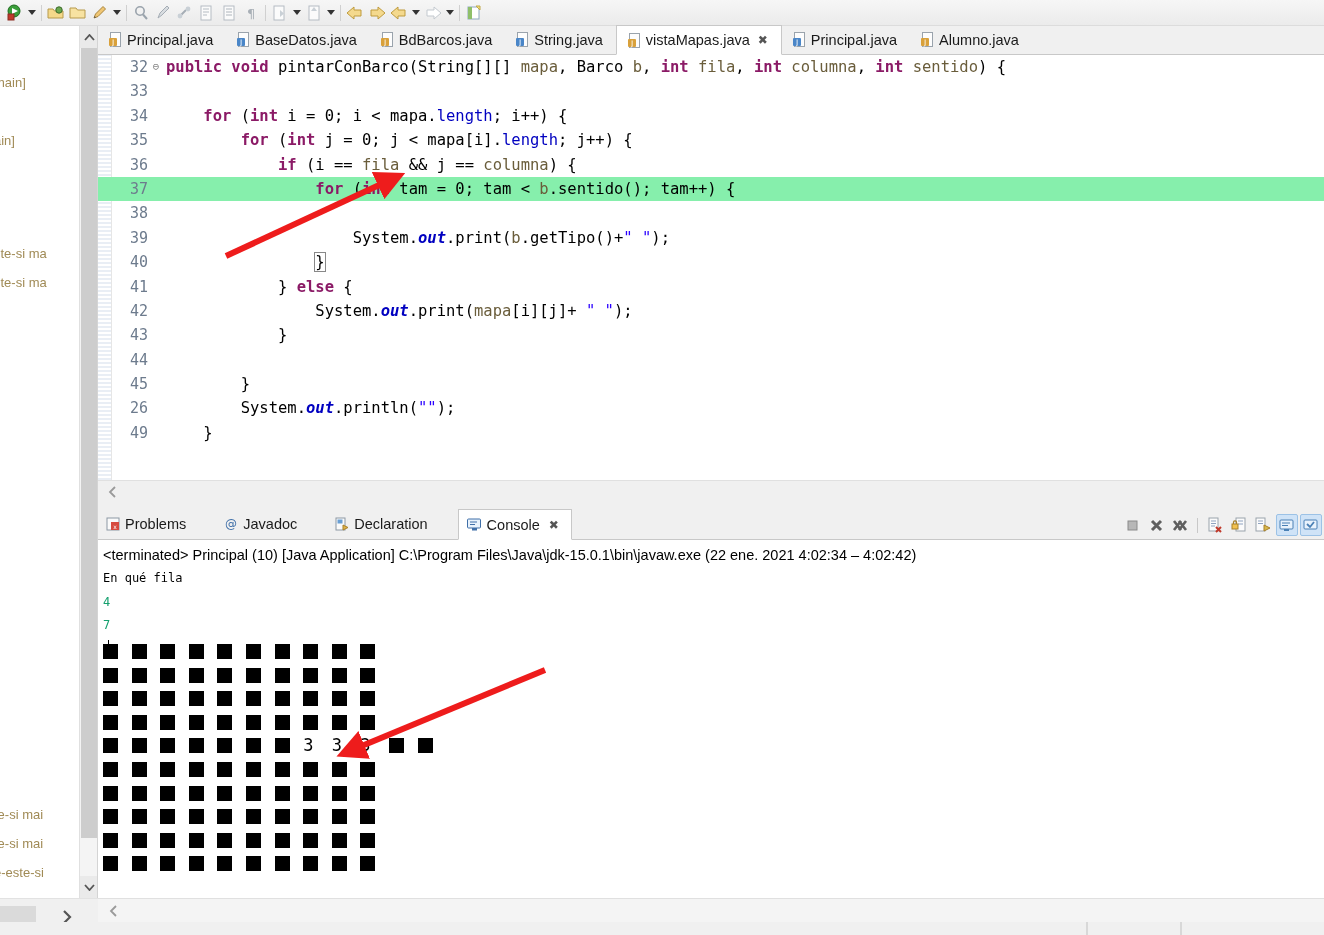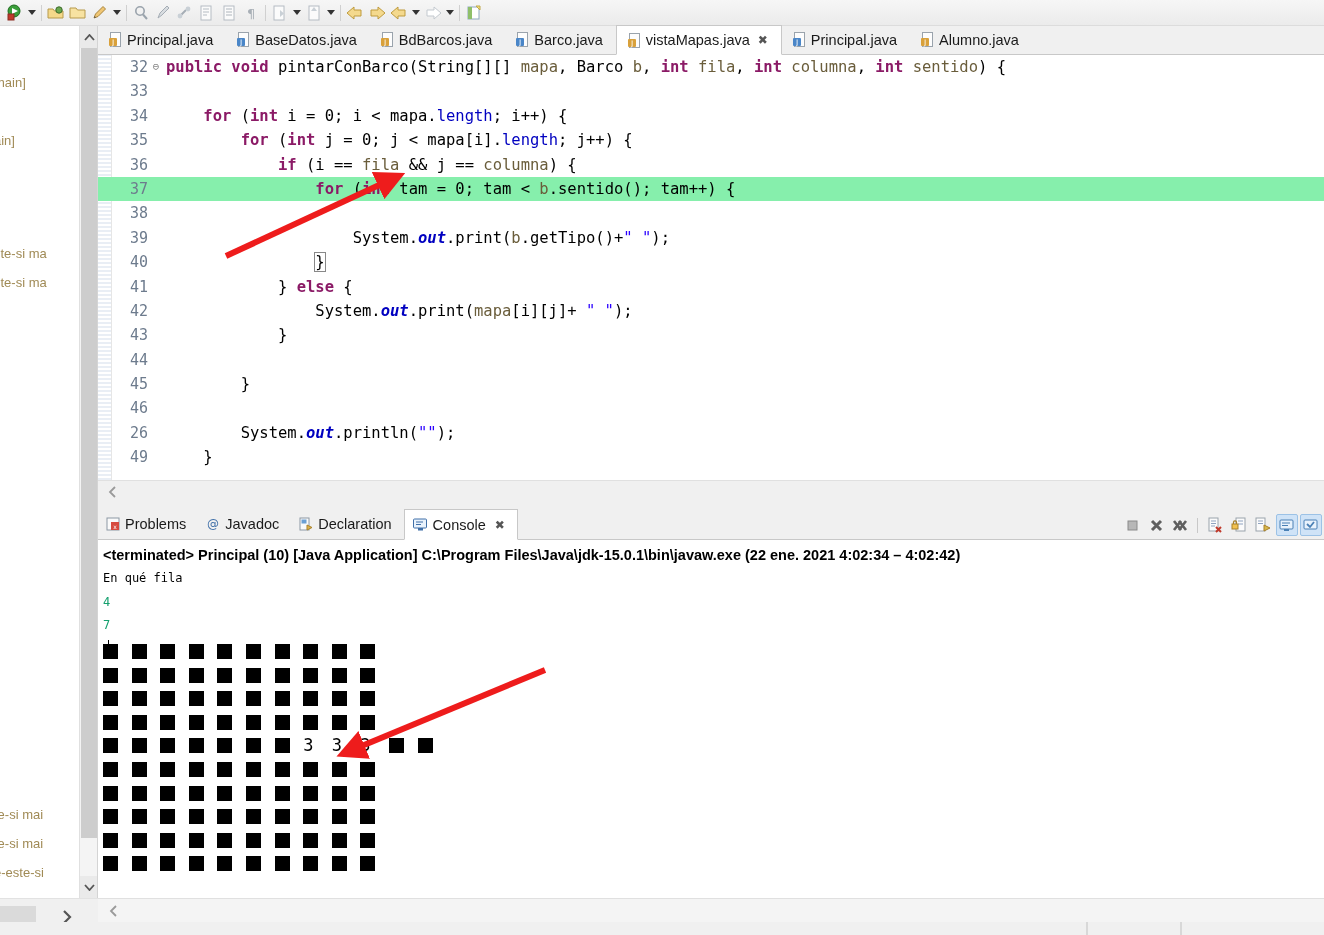--- a/index.html
+++ b/index.html
@@ -114,21 +114,21 @@
   .ed-hscroll .hs-track { flex: 1; height: 22px; }
 
   
   .console-panel {
     position: absolute; left: 98px; top: 510px; width: 1226px; height: 388px;
     background: #ffffff;
   }
   .cons-tabbar {
     position: absolute; left: 0; top: 0; width: 100%; height: 30px;
     background: #f0f0f0; border-bottom: 1px solid #c8c8c8;
-    display: flex; align-items: flex-end;
+    display: flex; align-items: flex-end; gap: 18px;
   }
   .ctab {
     height: 30px; display: flex; align-items: center; gap: 5px;
     padding: 0 12px 0 8px; font-size: 14.5px; color: #1a1a1a; white-space: nowrap;
   }
   .ctab.active {
     background: #ffffff; border: 1px solid #c8c8c8; border-bottom: 1px solid #ffffff;
     margin-bottom: -1px; height: 31px;
   }
   .ctab .tclose { font-size: 12px; color: #555; margin-left: 4px; }
@@ -139,21 +139,21 @@
   .ct-btn { width: 22px; height: 22px; display: flex; align-items: center; justify-content: center; border-radius: 2px; }
   .ct-btn.on { background: #cfe3f7; border: 1px solid #9cc2e6; }
   .ct-sep { width: 1px; height: 15px; background: #c8c8c8; margin: 0 4px; }
 
   .cons-body {
     position: absolute; left: 0; top: 30px; width: 100%; height: 358px;
     background: #ffffff; overflow: hidden; padding-left: 5px;
   }
   .cons-head {
     font-family: "Liberation Sans", sans-serif; font-size: 14.5px; color: #000;
-    line-height: 24px; white-space: nowrap; padding-top: 3px; font-weight: bold;
+    line-height: 24px; white-space: nowrap; padding-top: 3px;
   }
   .cons-out {
     font-family: "DejaVu Sans Mono", monospace; font-size: 12px; line-height: 23.6px;
     color: #000; white-space: pre;
   }
   .cons-out .inp { color: #14a06e; }
   .caret { display:inline-block; width:1px; height:15px; background:#000; vertical-align:-2px; }
 
   
   .grid { margin-top: 2px; }
@@ -391,21 +391,21 @@
             <text x="4" y="13" font-family="DejaVu Sans, sans-serif" font-size="7.5" fill="#fff" text-anchor="middle">J</text>
           </svg></span>
         <span>BdBarcos.java</span>
       </div>
       <div class="tab">
         <span class="tabicon"><svg width="13" height="15" viewBox="0 0 13 15">
             <rect x="1.5" y="0.5" width="10" height="14" fill="#fdfdfd" stroke="#9aa3ac"></rect>
             <rect x="0" y="6" width="8" height="8" rx="1" fill="#4a86c8"></rect>
             <text x="4" y="13" font-family="DejaVu Sans, sans-serif" font-size="7.5" fill="#fff" text-anchor="middle">J</text>
           </svg></span>
-        <span>Barco.java</span>
+        <span>String.java</span>
       </div>
       <div class="tab active">
         <span class="tabicon"><svg width="13" height="15" viewBox="0 0 13 15">
             <rect x="1.5" y="0.5" width="10" height="14" fill="#fdfdfd" stroke="#9aa3ac"></rect>
             <rect x="0" y="6" width="8" height="8" rx="1" fill="#d9a13b"></rect>
             <text x="4" y="13" font-family="DejaVu Sans, sans-serif" font-size="7.5" fill="#fff" text-anchor="middle">J</text>
           </svg></span>
         <span>vistaMapas.java</span>
         <span class="tclose">✖</span>
       </div>
@@ -437,21 +437,20 @@
         <div class="cline"><span class="ln">36</span><span class="code"><span>            </span><span class="kw">if </span><span>(i == </span><span style="color: rgb(106, 93, 59);">fila</span><span> &amp;&amp; j == </span><span style="color: rgb(106, 93, 59);">columna</span><span>) {</span></span></div>
         <div class="cline hl"><span class="ln">37</span><span class="code"><span>                </span><span class="kw">for </span><span>(</span><span class="kw">int </span><span>tam = </span><span>0</span><span>; tam &lt; </span><span style="color: rgb(106, 93, 59);">b</span><span>.sentido(); tam++) {</span></span></div>
         <div class="cline"><span class="ln">38</span><span class="code"></span></div>
         <div class="cline"><span class="ln">39</span><span class="code"><span>                    System.</span><span class="stat">out</span><span>.print(</span><span style="color: rgb(106, 93, 59);">b</span><span>.getTipo()+</span><span class="str">" "</span><span>);</span></span></div>
         <div class="cline"><span class="ln">40</span><span class="code"><span>                </span><span class="brkbox">}</span></span></div>
         <div class="cline"><span class="ln">41</span><span class="code"><span>            } </span><span class="kw">else </span><span>{</span></span></div>
         <div class="cline"><span class="ln">42</span><span class="code"><span>                System.</span><span class="stat">out</span><span>.print(</span><span style="color: rgb(106, 93, 59);">mapa</span><span>[i][j]+ </span><span class="str">" "</span><span>);</span></span></div>
         <div class="cline"><span class="ln">43</span><span class="code"><span>            }</span></span></div>
         <div class="cline"><span class="ln">44</span><span class="code"></span></div>
         <div class="cline"><span class="ln">45</span><span class="code"><span>        }</span></span></div>
-        <div class="cline"><span class="ln">46</span><span class="code"></span></div>
         <div class="cline"><span class="ln">26</span><span class="code"><span>        System.</span><span class="stat">out</span><span>.println(</span><span class="str">""</span><span>);</span></span></div>
         <div class="cline"><span class="ln">49</span><span class="code"><span>    }</span></span></div>
       </div>
   </div>
   <div class="ed-hscroll">
     <div class="hs-l">
       <svg width="10" height="14">
           <polyline points="8,2 3,7 8,12" fill="none" stroke="#9a9a9a" stroke-width="1.8"></polyline>
         </svg>
     </div>

